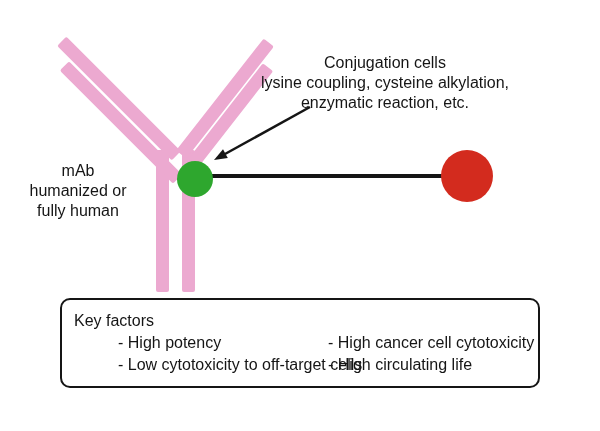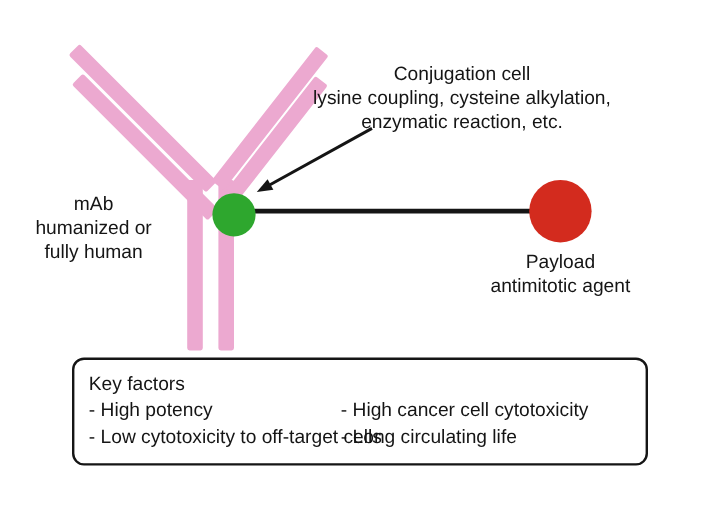--- a/index.html
+++ b/index.html
@@ -31,21 +31,21 @@
     position:absolute;text-align:center;white-space:pre-line;
     font-size:16px;line-height:20px;color:var(--line-black);
   }
   .keybox{
     position:absolute;border:2px solid var(--line-black);border-radius:10px;
     padding:10px 12px;background:var(--background);
     font-size:16px;line-height:22px;
   }
   .kf-title{line-height:22px;}
   .kf-cols{display:flex;}
-  .kf-col-left{width:210px;flex:0 0 210px;}
+  .kf-col-left{width:210px;flex:0 0 210px;margin-left:44px;}
   .kf-item{white-space:nowrap;line-height:22px;}
 </style>
 </head>
 <body>
 
 <div class="canvas">
 
   <div>
     <div class="strip" style="left:156px;top:150px;width:13px;height:142px"></div>
     <div class="strip" style="left:182px;top:150px;width:13px;height:142px"></div>
@@ -60,33 +60,31 @@
     <line class="ink-line" x1="310" y1="107" x2="225" y2="154" stroke-width="2.5"></line>
     <polygon class="ink-fill" points="214,160 223,149.3 227.8,158.1"></polygon>
   </svg>
 
   <div class="dot dot-green" style="left:177px;top:161px;width:36px;height:36px"></div>
   <div class="dot dot-red" style="left:441px;top:150px;width:52px;height:52px"></div>
 
   <div class="label" style="left:3px;top:161px;width:150px">mAb
 humanized or
 fully human</div>
-  <div class="label" style="left:235px;top:53px;width:300px">Conjugation cell
+  <div class="label" style="left:235px;top:53px;width:300px">Conjugation cells
 lysine coupling, cysteine alkylation,
 enzymatic reaction, etc.</div>
-  <div class="label" style="left:377px;top:209px;width:180px">Payload
-antimitotic agent</div>
 
   <div class="keybox" style="left:60px;top:298px;width:452px">
     <div class="kf-title">Key factors</div>
     <div class="kf-cols">
       <div class="kf-col-left">
         <div class="kf-item">- High potency</div>
         <div class="kf-item">- Low cytotoxicity to off-target cells</div>
       </div>
       <div class="kf-col-right">
         <div class="kf-item">- High cancer cell cytotoxicity</div>
-        <div class="kf-item">- Long circulating life</div>
+        <div class="kf-item">- High circulating life</div>
       </div>
     </div>
   </div>
 
 </div>
 
 </body></html>

